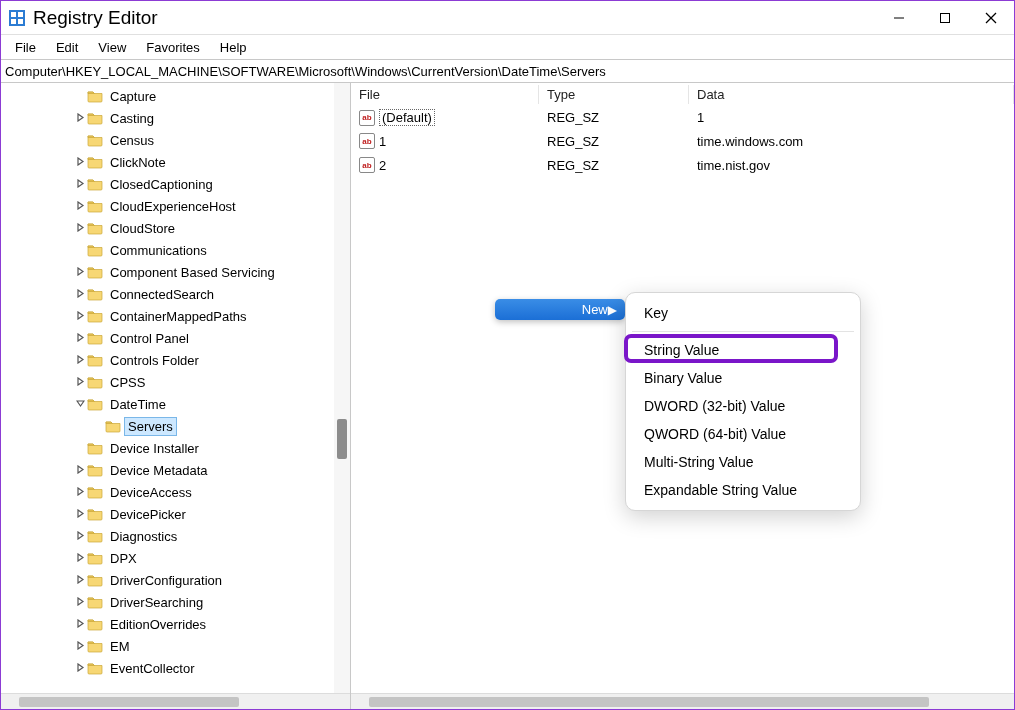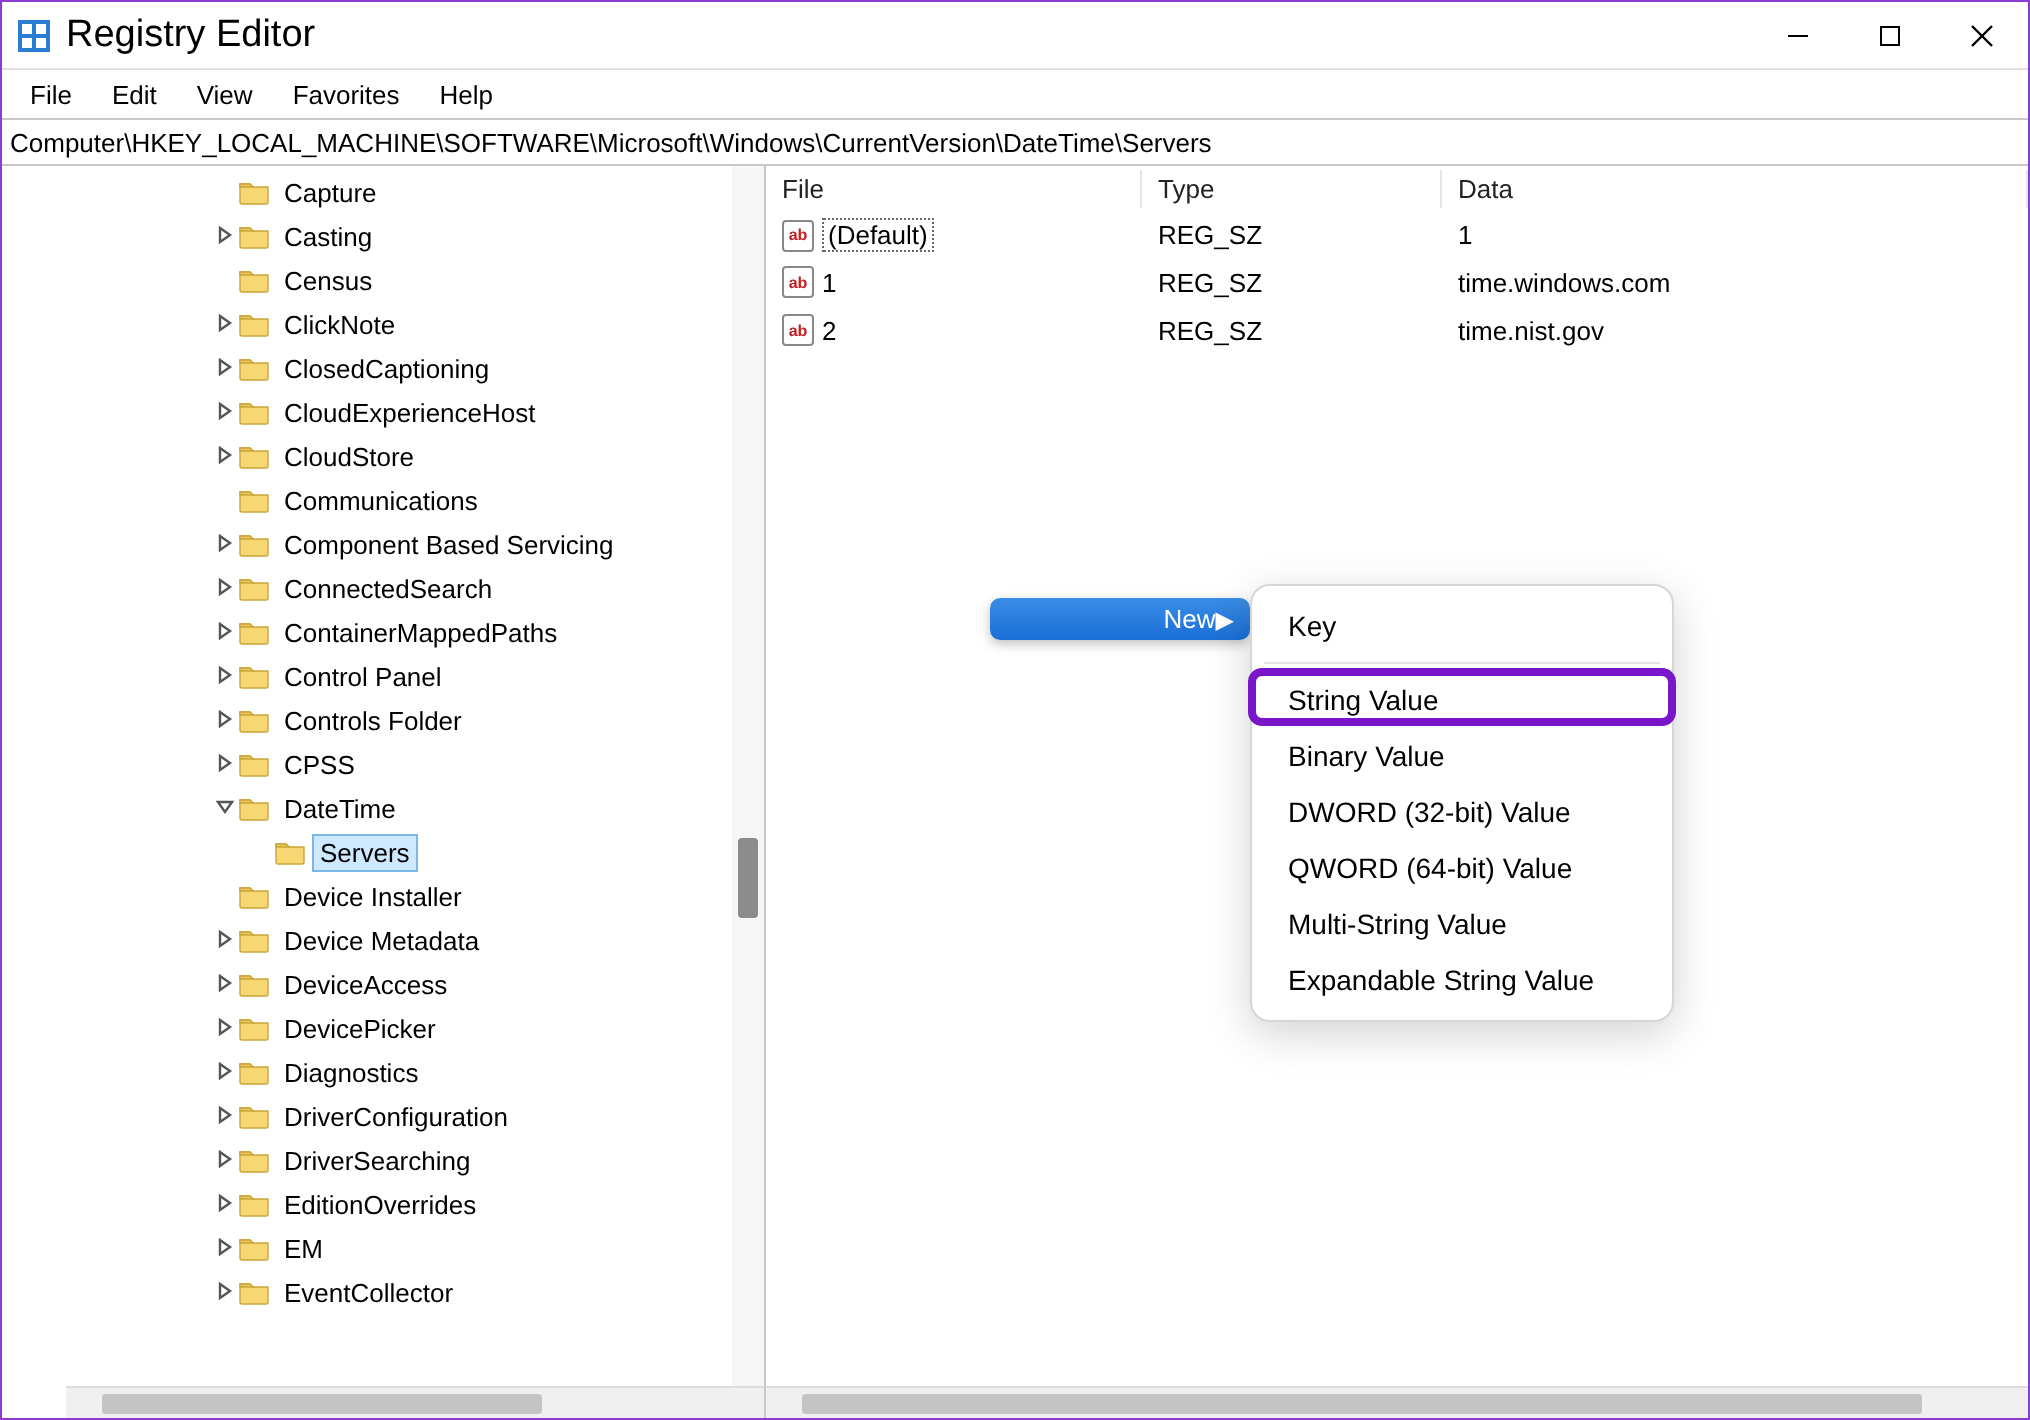--- a/index.html
+++ b/index.html
@@ -67,21 +67,20 @@
     padding: 0 4px;
     font-size: 13px;
     background: #fff;
   }
 
   
   .client {
     flex: 1;
     display: flex;
     overflow: hidden;
-    margin-left: 32px;
   }
   .tree-pane {
     width: 350px;
     border-right: 1px solid #c8c8c8;
     position: relative;
     overflow: hidden;
   }
   .tree-scroll {
     position: absolute;
     inset: 0 0 16px 0;
@@ -180,21 +179,21 @@
     display: flex;
     align-items: center;
   }
   .ctx-new-parent .lbl { flex:1; text-align:right; }
   .ctx-new-parent .arrow { padding: 0 8px 0 0; font-size:12px; }
 
   .ctx-sub {
     position: absolute;
     left: 624px;
     top: 291px;
-    width: 212px;
+    width: 236px;
     background: #fff;
     border: 1px solid #d6d6d6;
     border-radius: 10px;
     box-shadow: 0 6px 22px rgba(0,0,0,0.18);
     padding: 6px 0;
     font-size: 14px;
   }
   .ctx-sub .mi {
     padding: 6px 18px;
   }
@@ -564,20 +563,33 @@
             <span class="indent" style="width: 72px;"></span>
             <span class="twisty closed"><svg width="9" height="9" viewBox="0 0 9 9">
                 <path d="M2 1 L7 4.5 L2 8 Z" fill="none" stroke="#555" stroke-width="1.2"></path>
               </svg></span>
             <span class="folder-icon">
               <svg width="16" height="14" viewBox="0 0 16 14">
   <path d="M1 3 L6 3 L7.5 4.5 L15 4.5 L15 12 Q15 13 14 13 L2 13 Q1 13 1 12 Z" fill="#f7d774" stroke="#caa637" stroke-width="0.7"></path>
   <path d="M1 3 L6 3 L7.5 4.5 L1 4.5 Z" fill="#e7c55d" stroke="#caa637" stroke-width="0.7"></path>
 </svg>
             </span>
+            <span class="label">DPX</span>
+          </div>
+          <div class="tree-row">
+            <span class="indent" style="width: 72px;"></span>
+            <span class="twisty closed"><svg width="9" height="9" viewBox="0 0 9 9">
+                <path d="M2 1 L7 4.5 L2 8 Z" fill="none" stroke="#555" stroke-width="1.2"></path>
+              </svg></span>
+            <span class="folder-icon">
+              <svg width="16" height="14" viewBox="0 0 16 14">
+  <path d="M1 3 L6 3 L7.5 4.5 L15 4.5 L15 12 Q15 13 14 13 L2 13 Q1 13 1 12 Z" fill="#f7d774" stroke="#caa637" stroke-width="0.7"></path>
+  <path d="M1 3 L6 3 L7.5 4.5 L1 4.5 Z" fill="#e7c55d" stroke="#caa637" stroke-width="0.7"></path>
+</svg>
+            </span>
             <span class="label">DriverConfiguration</span>
           </div>
           <div class="tree-row">
             <span class="indent" style="width: 72px;"></span>
             <span class="twisty closed"><svg width="9" height="9" viewBox="0 0 9 9">
                 <path d="M2 1 L7 4.5 L2 8 Z" fill="none" stroke="#555" stroke-width="1.2"></path>
               </svg></span>
             <span class="folder-icon">
               <svg width="16" height="14" viewBox="0 0 16 14">
   <path d="M1 3 L6 3 L7.5 4.5 L15 4.5 L15 12 Q15 13 14 13 L2 13 Q1 13 1 12 Z" fill="#f7d774" stroke="#caa637" stroke-width="0.7"></path>

